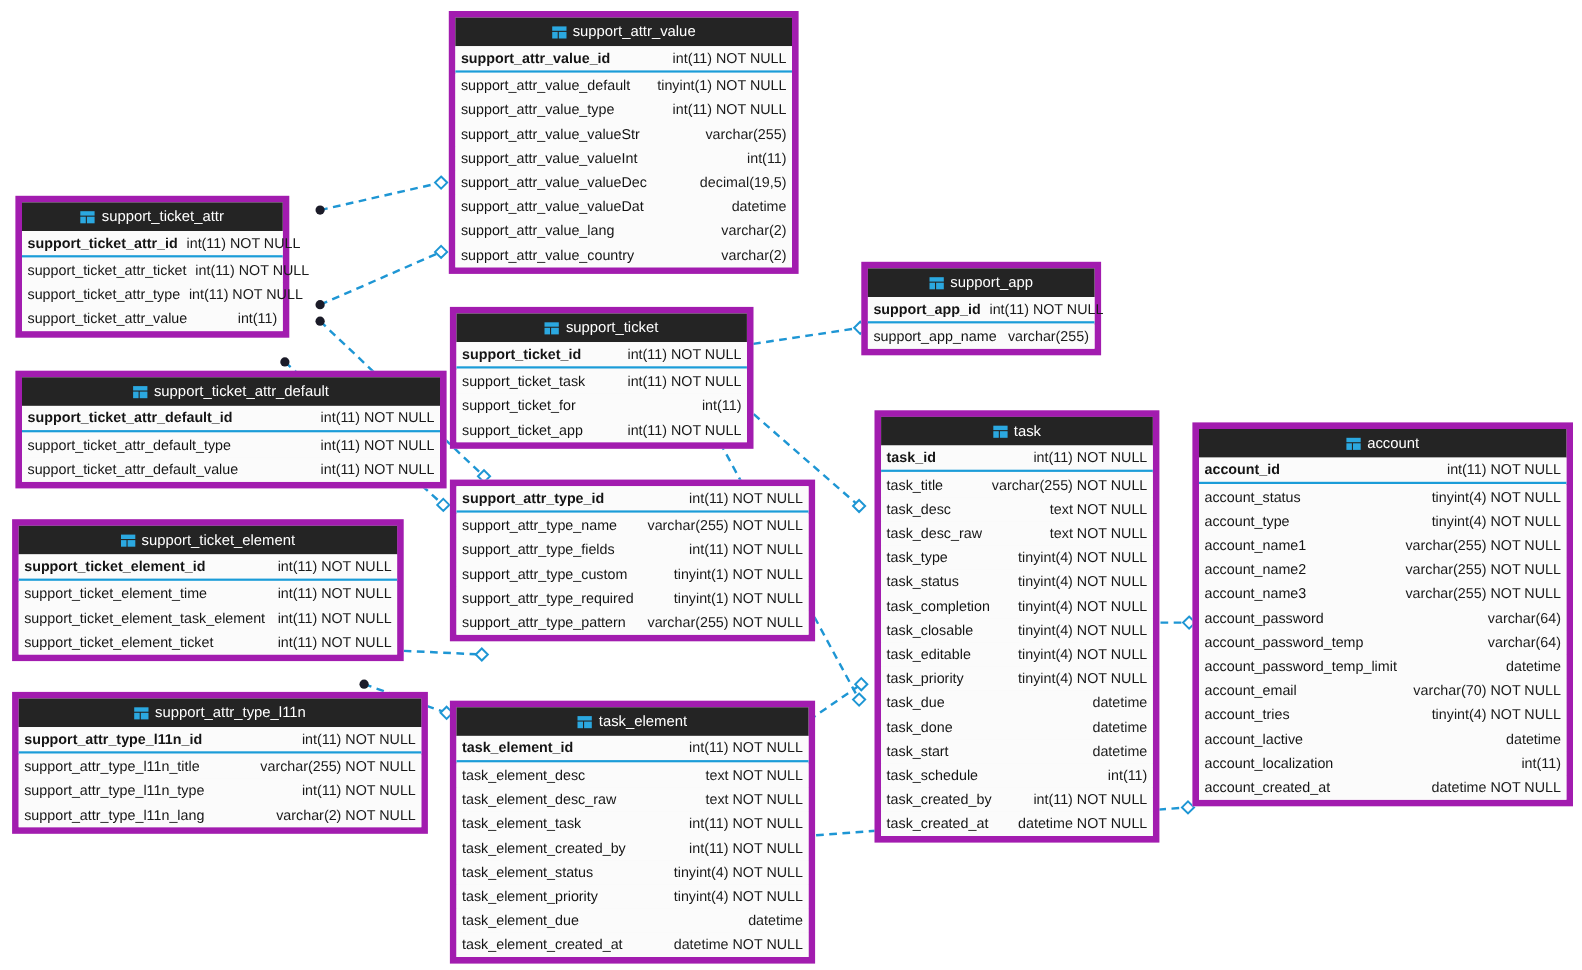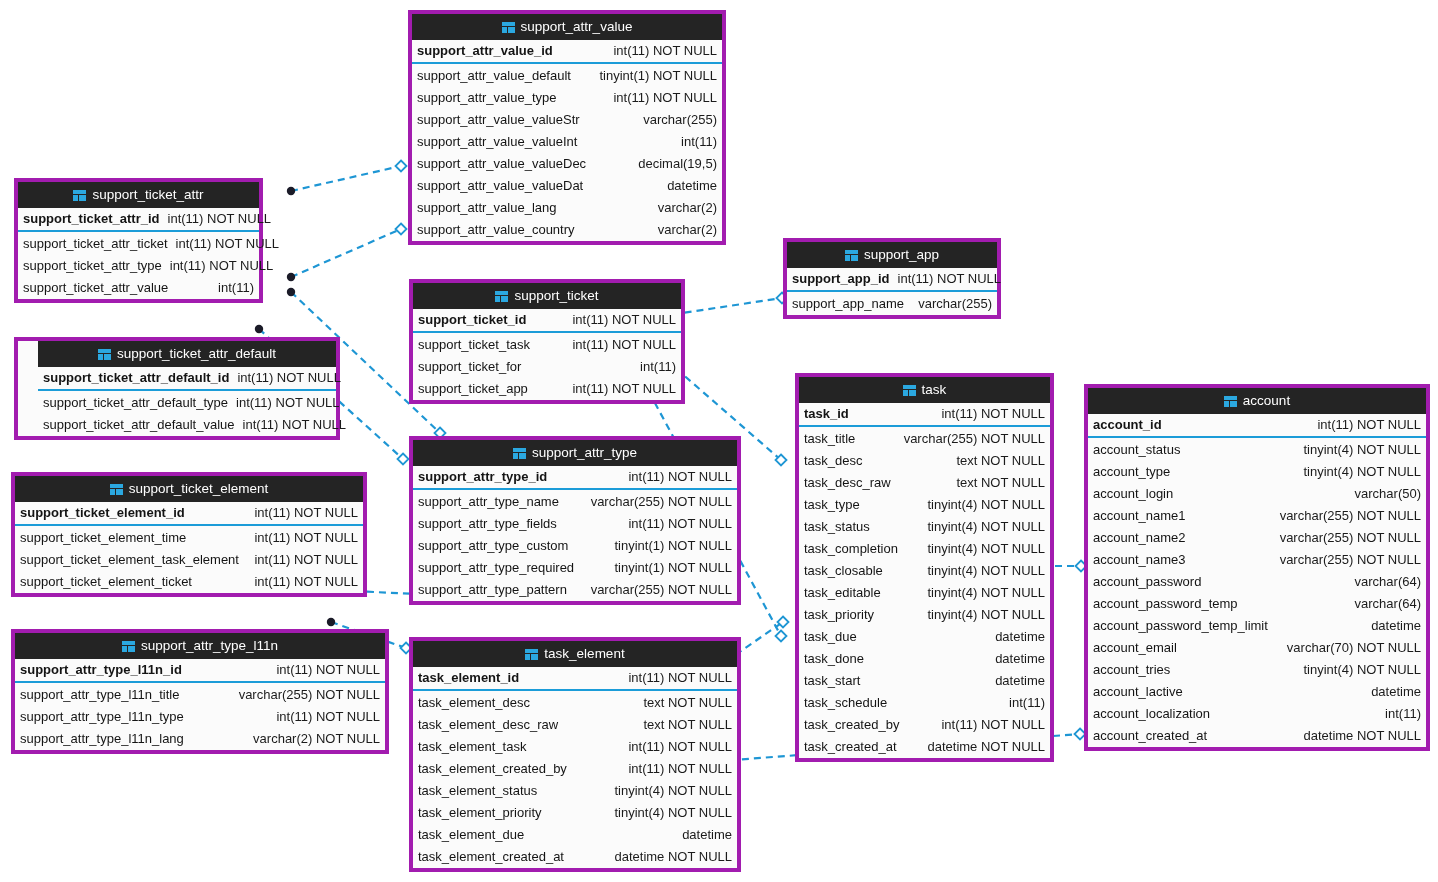--- a/index.html
+++ b/index.html
@@ -10,21 +10,21 @@
     overflow:hidden;
     position:relative;
   }
   #canvas{position:absolute;inset:0;width:1438px;height:882px;}
   #wires{position:absolute;left:0;top:0;width:1438px;height:882px;pointer-events:none;z-index:1;}
 
   .table{
     position:absolute;
     z-index:2;
     background:#fbfbfb;
-    border:4px solid #a21caf;
+    border:6px solid #a21caf;
     box-sizing:border-box;
     box-shadow:0 0 0 0 transparent;
   }
   .thead{
     background:#242424;
     color:#ffffff;
     height:26px;
     line-height:26px;
     text-align:center;
     font-size:13.5px;
@@ -248,21 +248,21 @@
         <div class="row">
           <span class="fname">support_ticket_for</span>
           <span class="ftype">int(11)</span>
         </div>
         <div class="row">
           <span class="fname">support_ticket_app</span>
           <span class="ftype">int(11) NOT NULL</span>
         </div>
       </div>
     </div>
-    <div class="table" style="left: 14px; top: 337px; width: 326px; padding-left: 20px;">
+    <div class="table" style="left: 14px; top: 337px; width: 392px;">
       <div class="thead">
         <span class="tbl-icon">
           <i class="bar"></i>
           <i class="c1"></i>
           <i class="c2"></i>
         </span>
         <span>support_ticket_attr_default</span>
       </div>
       <div class="row pkrow">
         <span class="fname">support_ticket_attr_default_id</span>
@@ -371,24 +371,20 @@
       <div class="body-rows">
         <div class="row">
           <span class="fname">account_status</span>
           <span class="ftype">tinyint(4) NOT NULL</span>
         </div>
         <div class="row">
           <span class="fname">account_type</span>
           <span class="ftype">tinyint(4) NOT NULL</span>
         </div>
         <div class="row">
-          <span class="fname">account_login</span>
-          <span class="ftype">varchar(50)</span>
-        </div>
-        <div class="row">
           <span class="fname">account_name1</span>
           <span class="ftype">varchar(255) NOT NULL</span>
         </div>
         <div class="row">
           <span class="fname">account_name2</span>
           <span class="ftype">varchar(255) NOT NULL</span>
         </div>
         <div class="row">
           <span class="fname">account_name3</span>
           <span class="ftype">varchar(255) NOT NULL</span>
@@ -421,28 +417,20 @@
           <span class="fname">account_localization</span>
           <span class="ftype">int(11)</span>
         </div>
         <div class="row">
           <span class="fname">account_created_at</span>
           <span class="ftype">datetime NOT NULL</span>
         </div>
       </div>
     </div>
     <div class="table" style="left: 409px; top: 436px; width: 332px;">
-      <div class="thead">
-        <span class="tbl-icon">
-          <i class="bar"></i>
-          <i class="c1"></i>
-          <i class="c2"></i>
-        </span>
-        <span>support_attr_type</span>
-      </div>
       <div class="row pkrow">
         <span class="fname">support_attr_type_id</span>
         <span class="ftype">int(11) NOT NULL</span>
       </div>
       <div class="body-rows">
         <div class="row">
           <span class="fname">support_attr_type_name</span>
           <span class="ftype">varchar(255) NOT NULL</span>
         </div>
         <div class="row">

